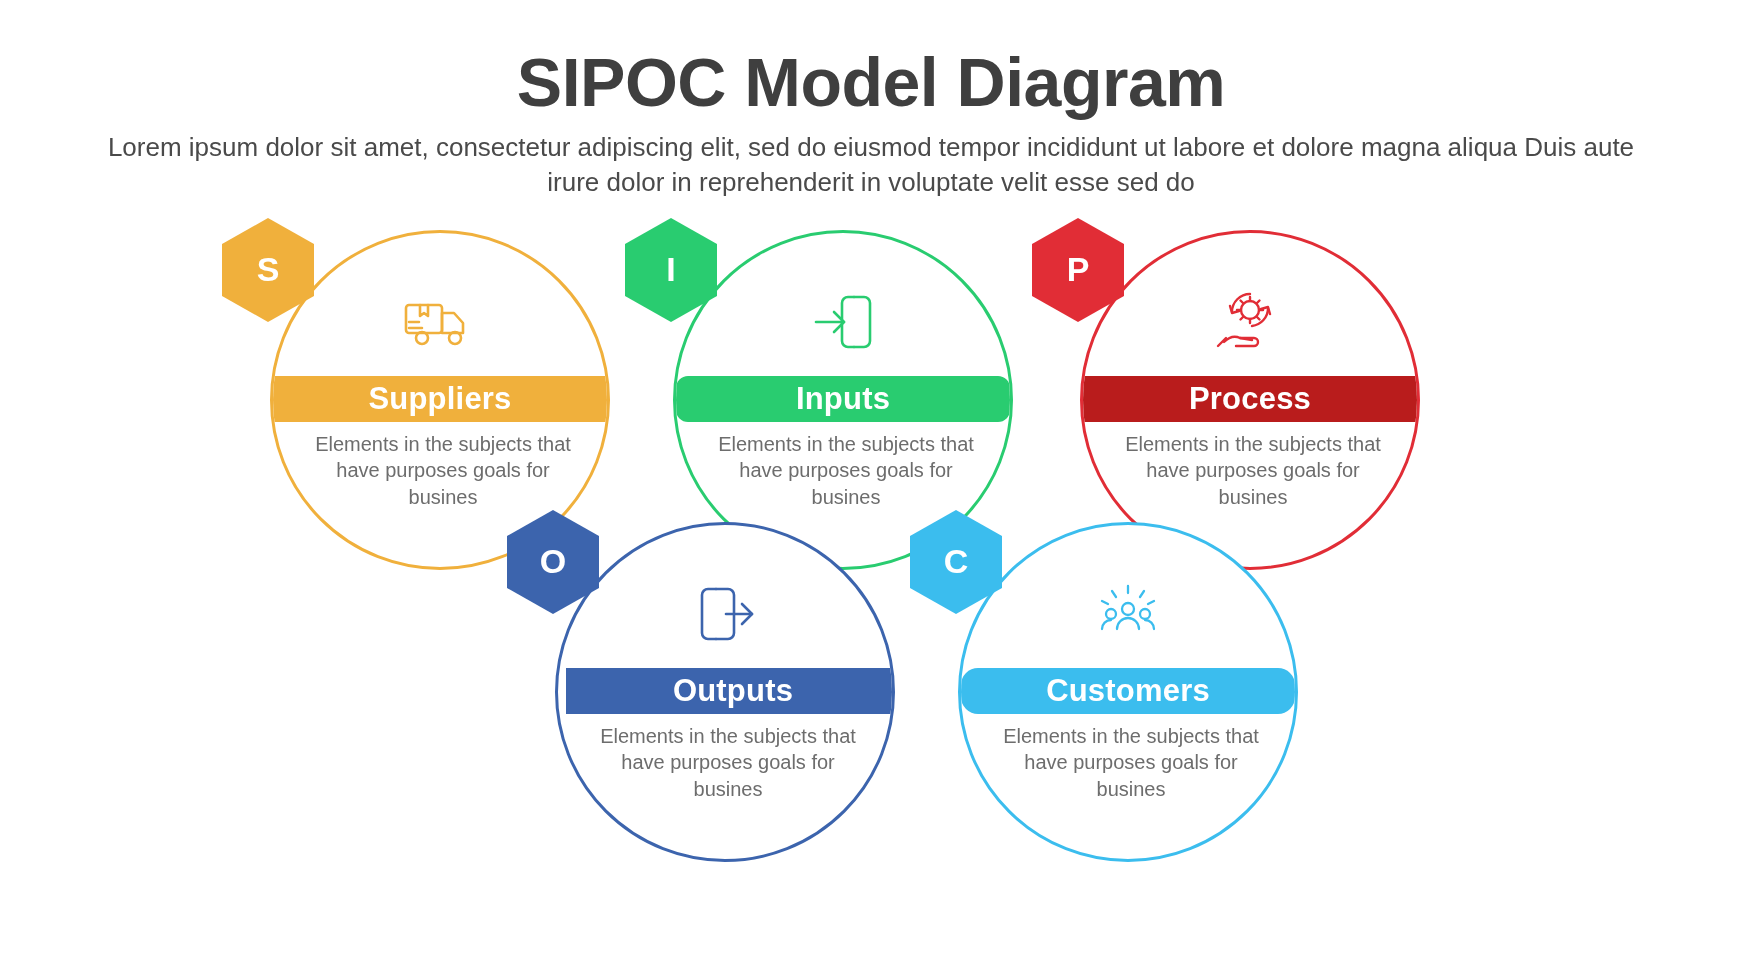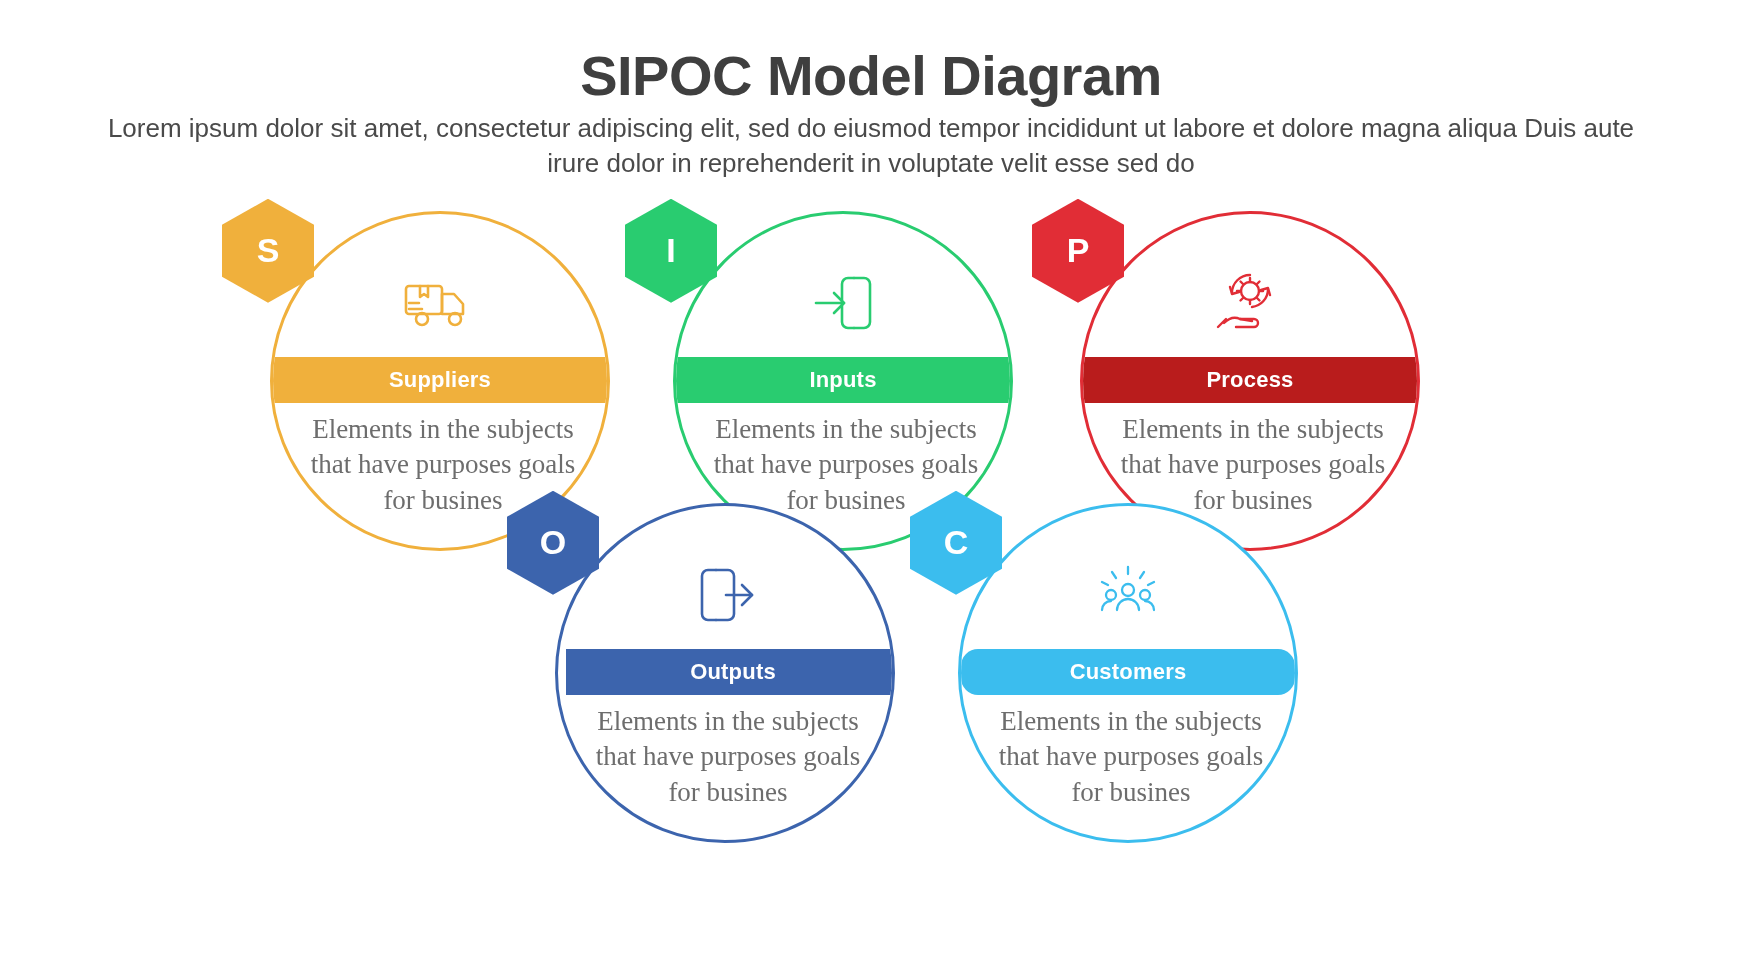--- a/index.html
+++ b/index.html
@@ -10,34 +10,34 @@
   body {
     width: 1742px;
     height: 980px;
     font-family: "Liberation Sans", sans-serif;
     position: relative;
     overflow: hidden;
   }
 
   .page-title {
     text-align: center;
-    font-size: 56px;
+    font-size: 68px;
     font-weight: bold;
     color: #3f3f3f;
     letter-spacing: -0.5px;
     margin: 45px 0 0 0;
     line-height: 1.1;
   }
 
   .page-subtitle {
     text-align: center;
     font-size: 26px;
     color: #4a4a4a;
     line-height: 1.35;
-    margin: 4px auto 0 auto;
+    margin: 10px auto 0 auto;
     width: 1560px;
     font-weight: normal;
   }
 
   .diagram {
     position: relative;
     width: 1742px;
     height: 720px;
   }
 
@@ -62,44 +62,43 @@
   .band {
     position: absolute;
     left: 0;
     top: 143px;
     width: 100%;
     height: 46px;
     display: flex;
     align-items: center;
     justify-content: center;
     color: #ffffff;
-    font-size: 22px;
+    font-size: 31px;
     font-weight: bold;
     letter-spacing: 0.2px;
   }
   .icon-wrap {
     position: absolute;
     left: 0;
     top: 42px;
     width: 100%;
     height: 95px;
     display: flex;
     align-items: center;
     justify-content: center;
   }
   .desc {
     position: absolute;
     left: 28px;
     top: 198px;
     width: 284px;
     text-align: center;
-    font-size: 27px;
+    font-size: 20px;
     line-height: 1.32;
     color: #6d6d6d;
-    font-family: Liberation Serif, serif;
   }
 
   
   .hex {
     position: absolute;
     width: 92px;
     height: 104px;
     left: -48px;
     top: -12px;
     clip-path: polygon(50% 0%, 100% 25%, 100% 75%, 50% 100%, 0% 75%, 0% 25%);
@@ -150,21 +149,21 @@
   <div class="node" id="node-inputs">
     <div class="circle" style="border-color: rgb(41, 204, 112);">
       <div class="icon-wrap">
         <svg width="66" height="62" viewBox="0 0 66 62" fill="none" stroke="#29cc70" stroke-width="2.6" stroke-linecap="round" stroke-linejoin="round">
           <path d="M44 6 h10 a6 6 0 0 1 6 6 v38 a6 6 0 0 1 -6 6 h-10"></path>
           <path d="M44 6 h-6 a6 6 0 0 0 -6 6 v38 a6 6 0 0 0 6 6 h6"></path>
           <path d="M6 31 h28"></path>
           <path d="M24 21 l10 10 -10 10"></path>
         </svg>
       </div>
-      <div class="band" style="background: rgb(41, 204, 112);">Inputs</div>
+      <div class="band" style="background: rgb(41, 204, 112); border-radius: 12px;">Inputs</div>
       <div class="desc">Elements in the subjects that have purposes goals for busines</div>
     </div>
     <div class="hex" style="background: rgb(41, 204, 112);">I</div>
   </div>
 
   <div class="node" id="node-process">
     <div class="circle" style="border-color: rgb(225, 45, 54);">
       <div class="icon-wrap">
         <svg width="72" height="64" viewBox="0 0 72 64" fill="none" stroke="#e12d36" stroke-width="2.4" stroke-linecap="round" stroke-linejoin="round">
           <circle cx="36" cy="20" r="9"></circle>

